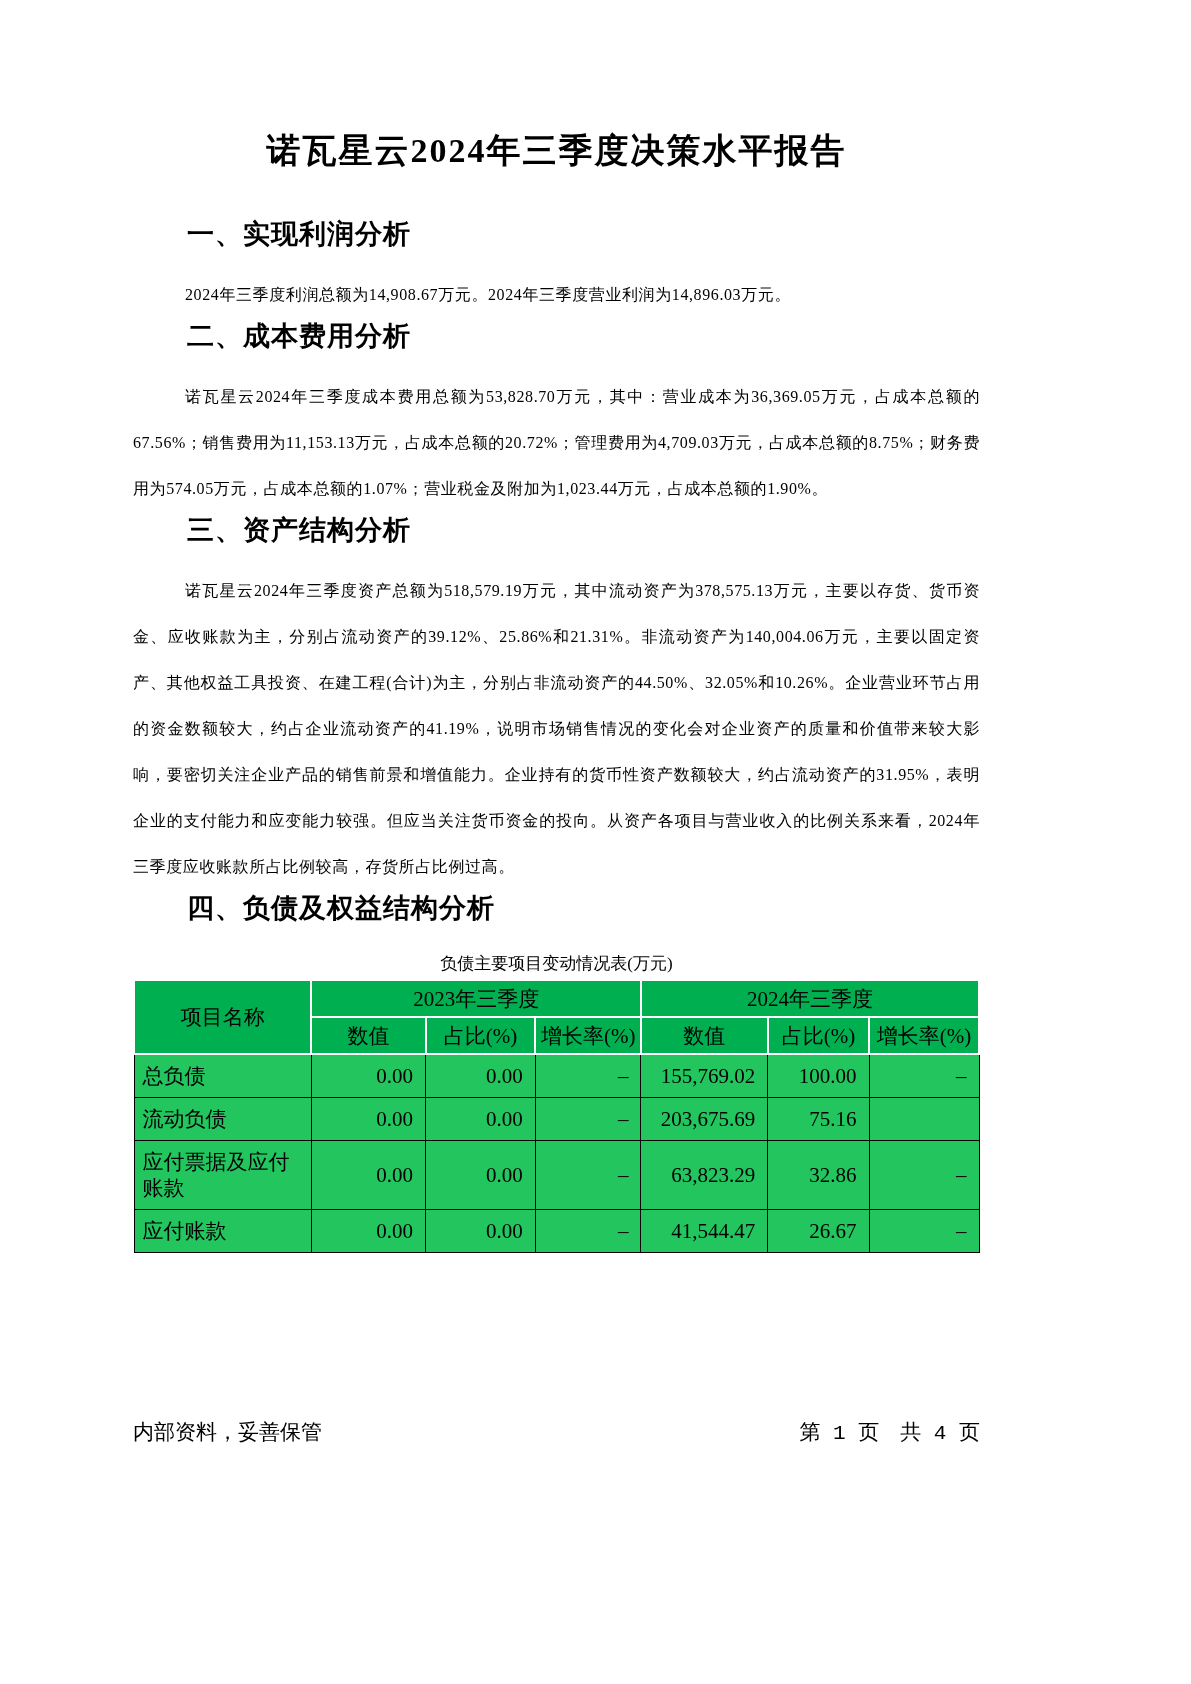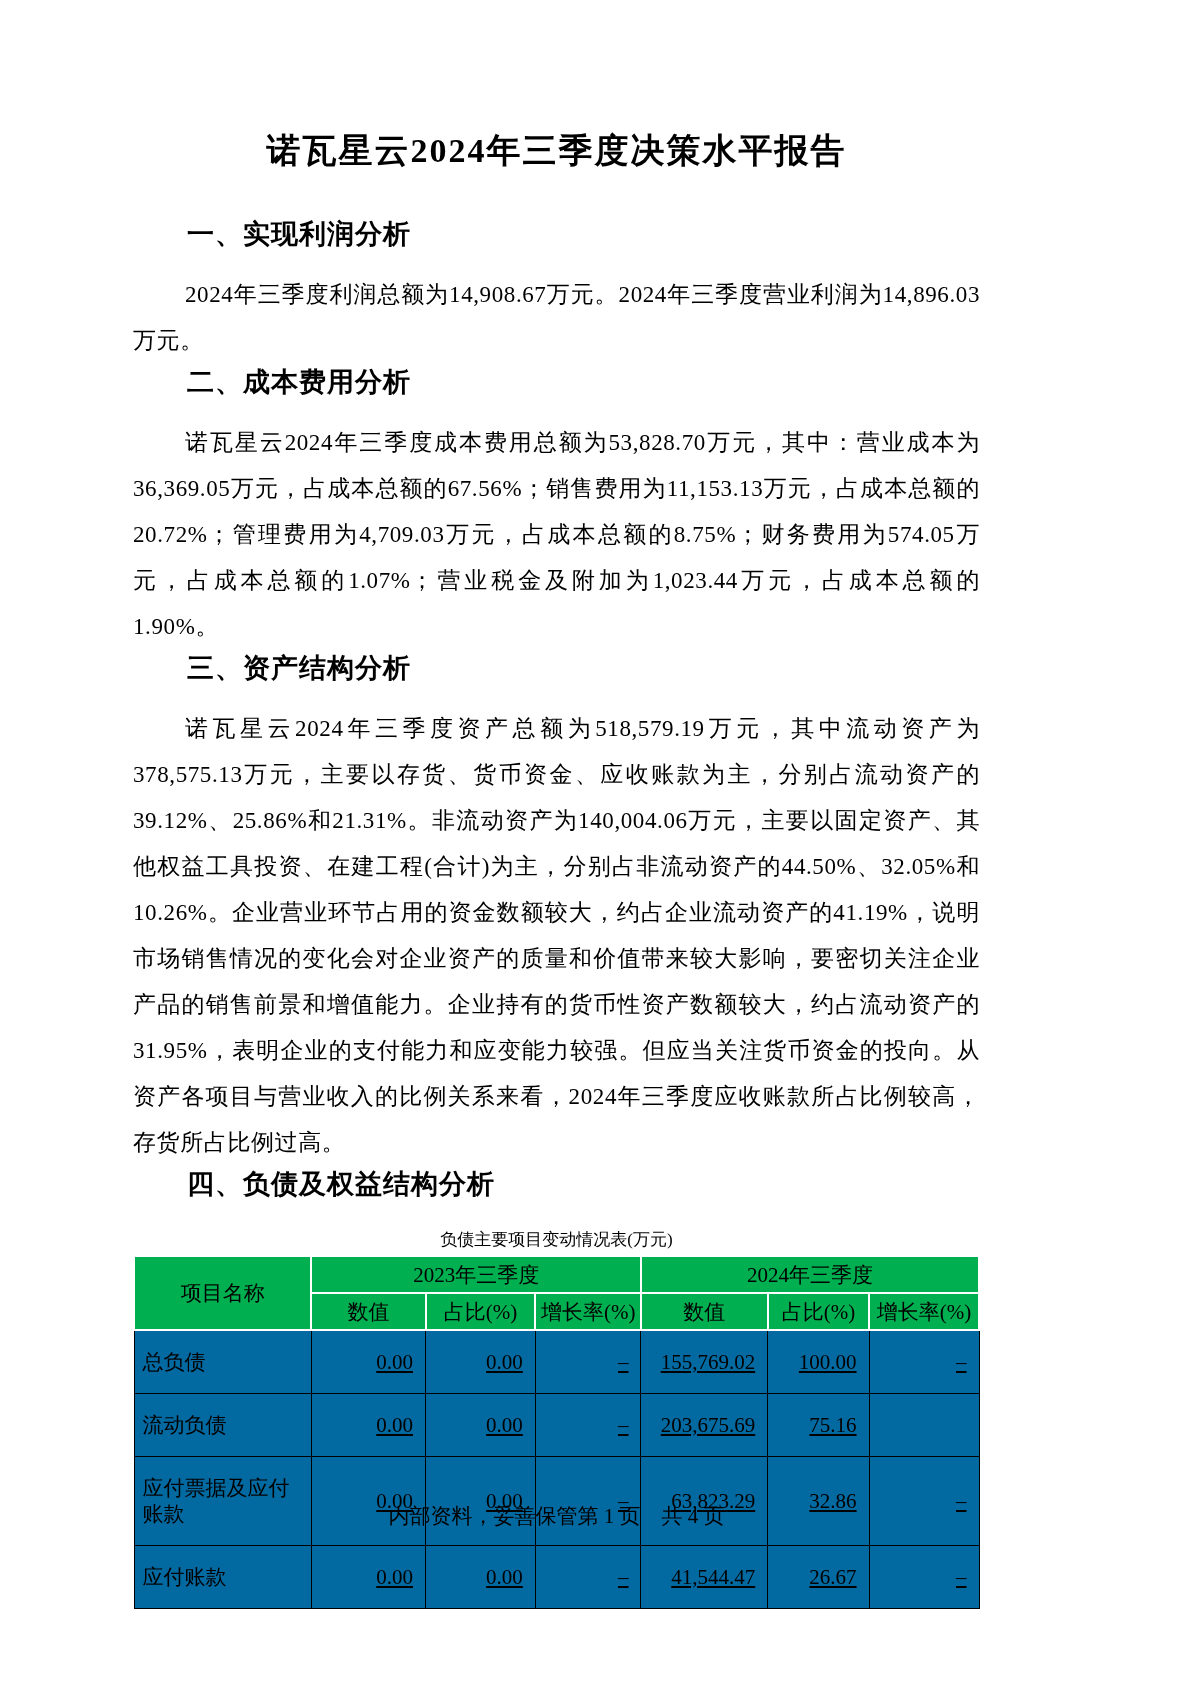--- a/index.html
+++ b/index.html
@@ -28,21 +28,21 @@
   .section-heading {
     font-family: Liberation Serif, serif;
     font-size: 27px;
     font-weight: bold;
     line-height: 36px;
     padding-left: 54px;
     margin-bottom: 20px;
     letter-spacing: 1px;
   }
   .para {
-    font-size: 23px;
+    font-size: 16px;
     line-height: 46px;
     text-align: justify;
     text-indent: 52px;
     letter-spacing: 0.6px;
   }
   .table-caption {
     text-align: center;
     font-size: 17px;
     margin-top: 26px;
     margin-bottom: 4px;
@@ -58,34 +58,35 @@
     font-weight: normal;
     font-size: 21px;
     height: 37px;
     text-align: center;
     vertical-align: middle;
   }
   table.liab td {
     border: 1px solid #000000;
     font-size: 21px;
     height: 38px;
-    padding: 18px 10px;
+    padding: 8px 10px;
     vertical-align: middle;
-    background: #0369a1;
+    background: #22c55e;
   }
   table.liab td.name { text-align: left; padding-left: 8px; line-height: 26px; }
-  table.liab td.num  { text-align: right; padding-right: 12px; text-decoration: underline; }
+  table.liab td.num  { text-align: right; padding-right: 12px; }
   .footer {
     position: absolute;
     left: 133px;
     right: 211px;
-    top: 1502px;
+    top: 1418px;
     display: flex;
-    justify-content: center;
+    justify-content: space-between;
     font-size: 21px;
+    font-family: Liberation Mono, monospace;
   }
 </style>
 </head>
 <body>
 
 <div class="page">
 
   <h1 class="title">诺瓦星云2024年三季度决策水平报告</h1>
 
   <section>

